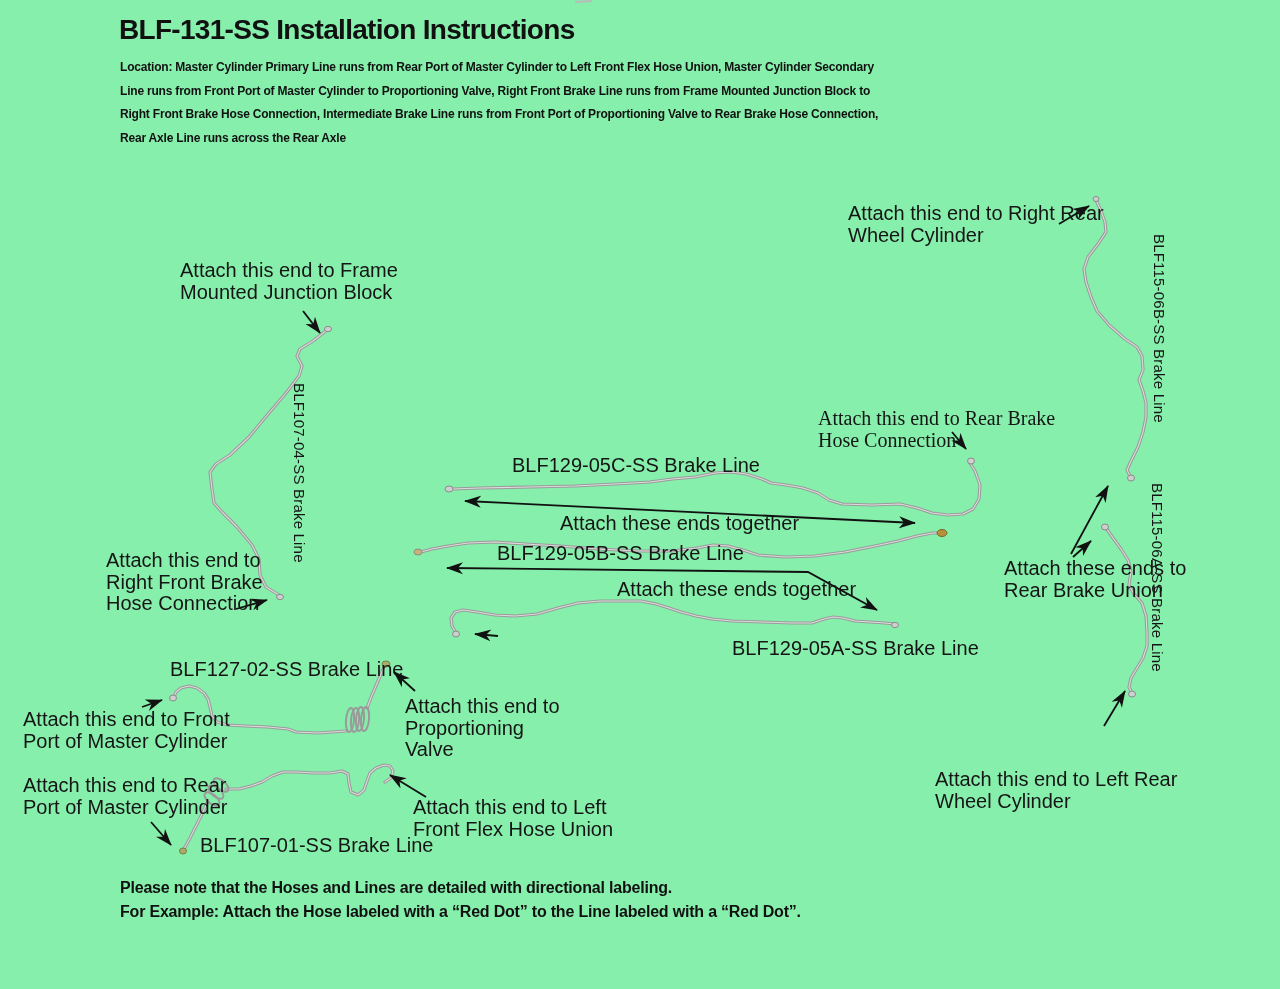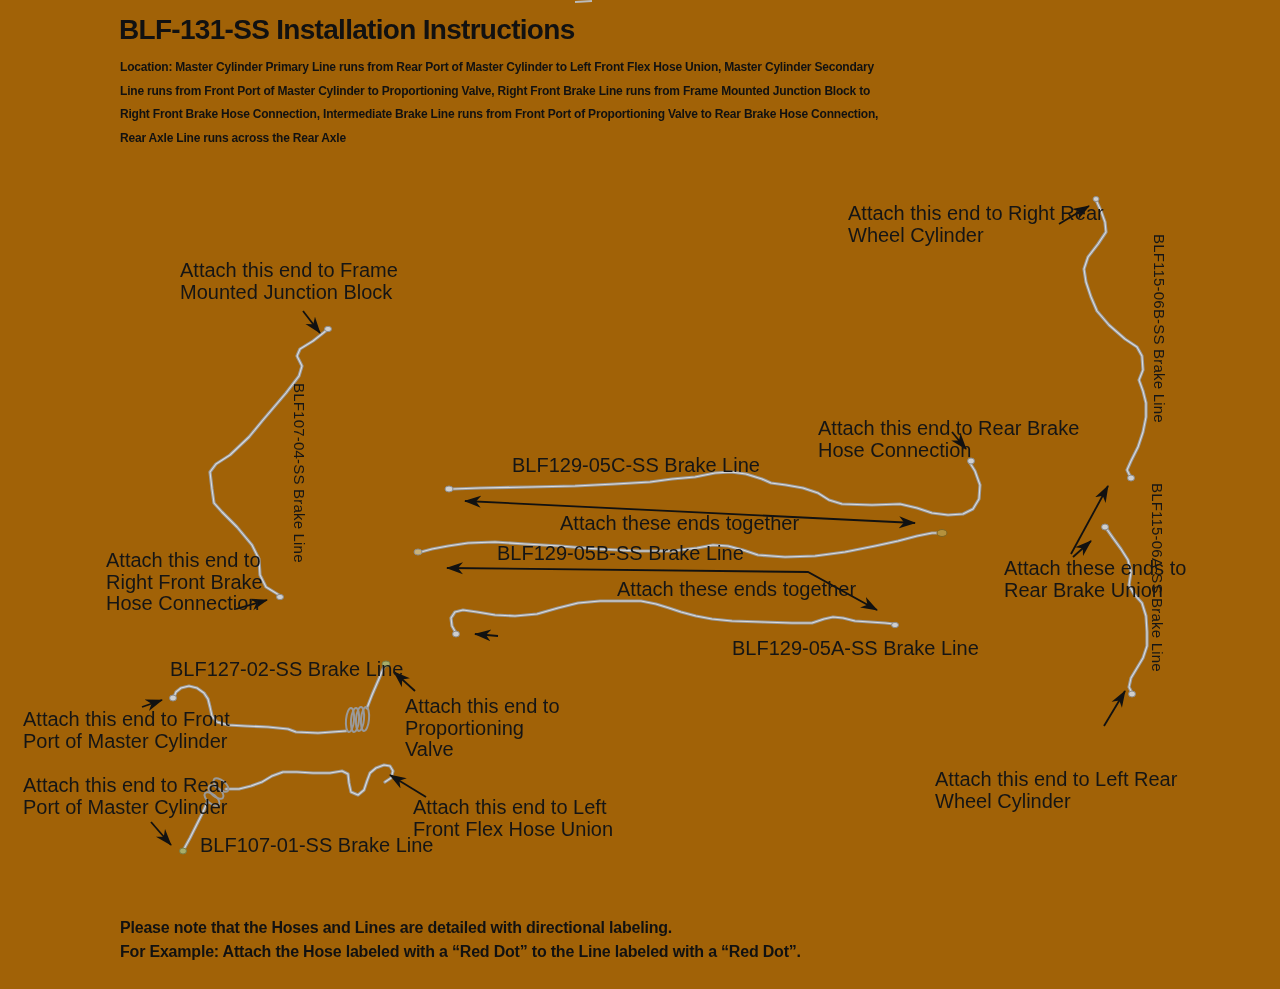--- a/index.html
+++ b/index.html
@@ -1,38 +1,38 @@
 <!DOCTYPE html>
 <html><head>
 <meta charset="utf-8">
 <style>
   html,body { margin:0; padding:0; background:#ffffff; }
   #canvas {
-    position:relative; width:1280px; height:989px; background:#a16207;
+    position:relative; width:1280px; height:989px; background:#86efac;
     font-family:"Liberation Sans", sans-serif; color:#1a1a1a; overflow:hidden;
   }
   svg.diagram { position:absolute; left:0; top:0; }
   .tube   { fill:none; stroke:#9a9a9a; stroke-width:3.2; stroke-linecap:round; stroke-linejoin:round; }
   .tubehi { fill:none; stroke:#dcdcdc; stroke-width:1.1; stroke-linecap:round; stroke-linejoin:round; }
   .coil   { fill:none; stroke:#9a9a9a; stroke-width:2; }
   .arrow  { stroke:#111111; stroke-width:1.8; fill:none; }
   .fit    { fill:#cfcfcf; stroke:#8b8b8b; stroke-width:1; }
   .fit-gold  { fill:#b5913c; stroke:#7d6322; stroke-width:1; }
   .fit-goldl { fill:#c9b27a; stroke:#8b8b8b; stroke-width:1; }
   .fit-green { fill:#a8ad6a; stroke:#787d45; stroke-width:1; }
 
   .abs { position:absolute; }
   .title {
     font-size:28px; font-weight:bold; letter-spacing:-0.7px; white-space:nowrap; color:#111;
   }
   .para {
     font-size:12px; font-weight:bold; letter-spacing:-0.2px; line-height:23.5px;
     white-space:pre-line; color:#111; width:1140px;
   }
-  .note { font-size:16px; font-weight:bold; letter-spacing:-0.2px; line-height:24px; white-space:pre-line; color:#111;margin-top:40px; }
+  .note { font-size:16px; font-weight:bold; letter-spacing:-0.2px; line-height:24px; white-space:pre-line; color:#111; }
   .lbl  { font-size:20px; line-height:21.5px; white-space:pre-line; color:#151515; }
   .vlbl {
     font-size:15px; color:#151515; writing-mode:vertical-rl; white-space:nowrap; letter-spacing:0.2px;
   }
 </style>
 </head>
 <body>
 
 <div id="canvas">
 
@@ -141,21 +141,21 @@
   <div class="abs title" style="left:119px; top:14px;">BLF-131-SS Installation Instructions</div>
   <div class="abs para" style="left:120px; top:56px;">Location: Master Cylinder Primary Line runs from Rear Port of Master Cylinder to Left Front Flex Hose Union, Master Cylinder Secondary
 Line runs from Front Port of Master Cylinder to Proportioning Valve, Right Front Brake Line runs from Frame Mounted Junction Block to
 Right Front Brake Hose Connection, Intermediate Brake Line runs from Front Port of Proportioning Valve to Rear Brake Hose Connection,
 Rear Axle Line runs across the Rear Axle</div>
 
   <div class="abs lbl" style="left:848px; top:203px;">Attach this end to Right Rear
 Wheel Cylinder</div>
   <div class="abs lbl" style="left:180px; top:260px;">Attach this end to Frame
 Mounted Junction Block</div>
-  <div class="abs lbl" style="left:818px; top:418px;">Attach this end to Rear Brake
+  <div class="abs lbl" style="left:818px; top:408px;font-family:Liberation Serif, serif;">Attach this end to Rear Brake
 Hose Connection</div>
   <div class="abs lbl" style="left:560px; top:513px;">Attach these ends together</div>
   <div class="abs lbl" style="left:617px; top:579px;">Attach these ends together</div>
   <div class="abs lbl" style="left:964px; top:558px;margin-left:40px;">Attach these ends to
 Rear Brake Union</div>
   <div class="abs lbl" style="left:106px; top:550px;">Attach this end to
 Right Front Brake
 Hose Connection</div>
   <div class="abs lbl" style="left:23px; top:709px;">Attach this end to Front
 Port of Master Cylinder</div>

